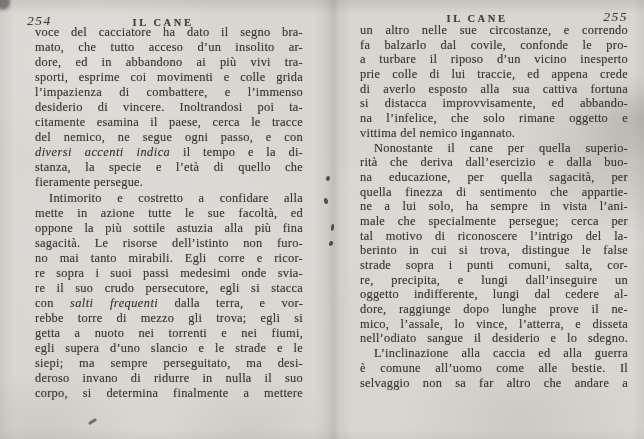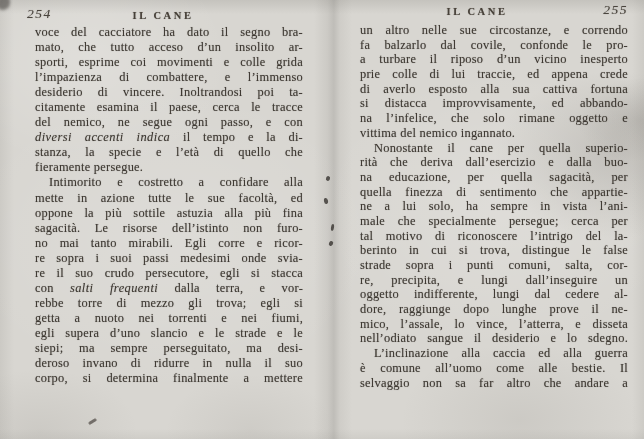--- a/index.html
+++ b/index.html
@@ -38,20 +38,21 @@
     font-size:13.5px;letter-spacing:1.5px;color:#4a453e;
     text-shadow:0 0 1px rgba(70,64,58,.4);
     font-style:italic;
   }
   .page.left .pnum{left:-8px;}
   .page.right .pnum{right:0;top:-3px;}
   .rtitle{
     display:block;text-align:center;
     font-size:10.5px;font-weight:700;letter-spacing:2.6px;color:#474139;
     text-shadow:0 0 1px rgba(70,64,58,.45);
+    margin-top:7px;
   }
   .page.left .rtitle{position:relative;left:-6px;top:2px;}
   .page.right .rtitle{position:relative;left:-17px;top:1px;}
   .pbody{position:absolute;left:0;width:268px;}
   .page.left .pbody{top:17px;}
   .page.right .pbody{top:18px;}
   .ln{
     width:268px;
     font-size:12.4px;letter-spacing:.25px;
     color:rgba(56,51,45,.94);
@@ -100,20 +101,21 @@
   <div id="slash-mark"></div>
 
   <div class="page left">
     <div class="phead">
       <span class="pnum">254</span>
       <span class="rtitle">IL CANE</span>
     </div>
     <div class="pbody">
       <div class="ln">voce del cacciatore ha dato il segno bra-</div>
       <div class="ln">mato, che tutto acceso d’un insolito ar-</div>
+      <div class="ln">dore, ed in abbandono ai più vivi tra-</div>
       <div class="ln">sporti, esprime coi movimenti e colle grida</div>
       <div class="ln">l’impazienza di combattere, e l’immenso</div>
       <div class="ln">desiderio di vincere. Inoltrandosi poi ta-</div>
       <div class="ln">citamente esamina il paese, cerca le tracce</div>
       <div class="ln">del nemico, ne segue ogni passo, e con</div>
       <div class="ln"><i>diversi accenti indica</i> il tempo e la di-</div>
       <div class="ln">stanza, la specie e l’età di quello che</div>
       <div class="ln end">fieramente persegue.</div>
       <div class="ln ind">Intimorito e costretto a confidare alla</div>
       <div class="ln">mette in azione tutte le sue facoltà, ed</div>

